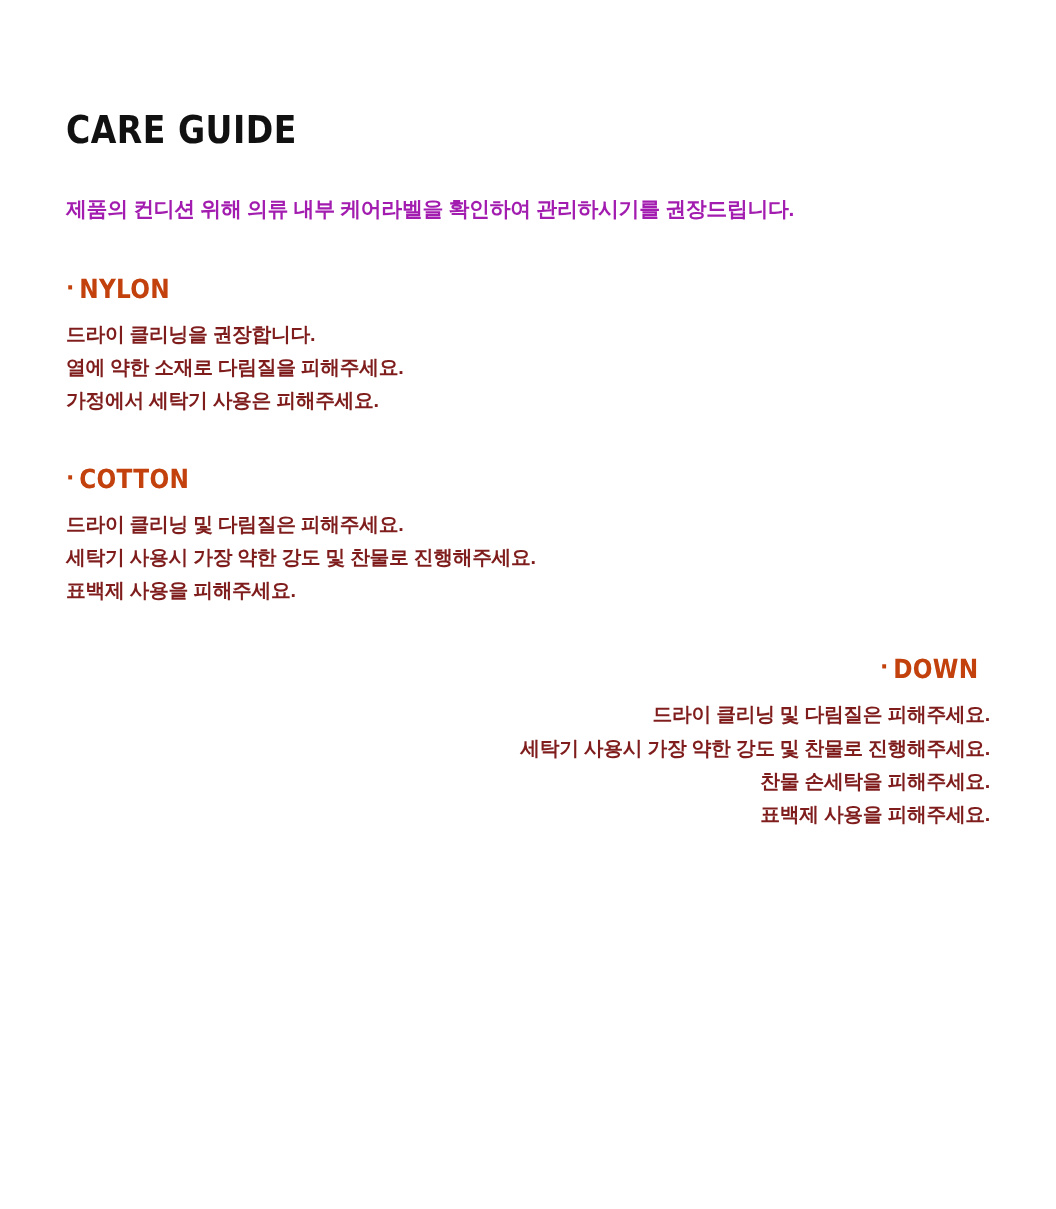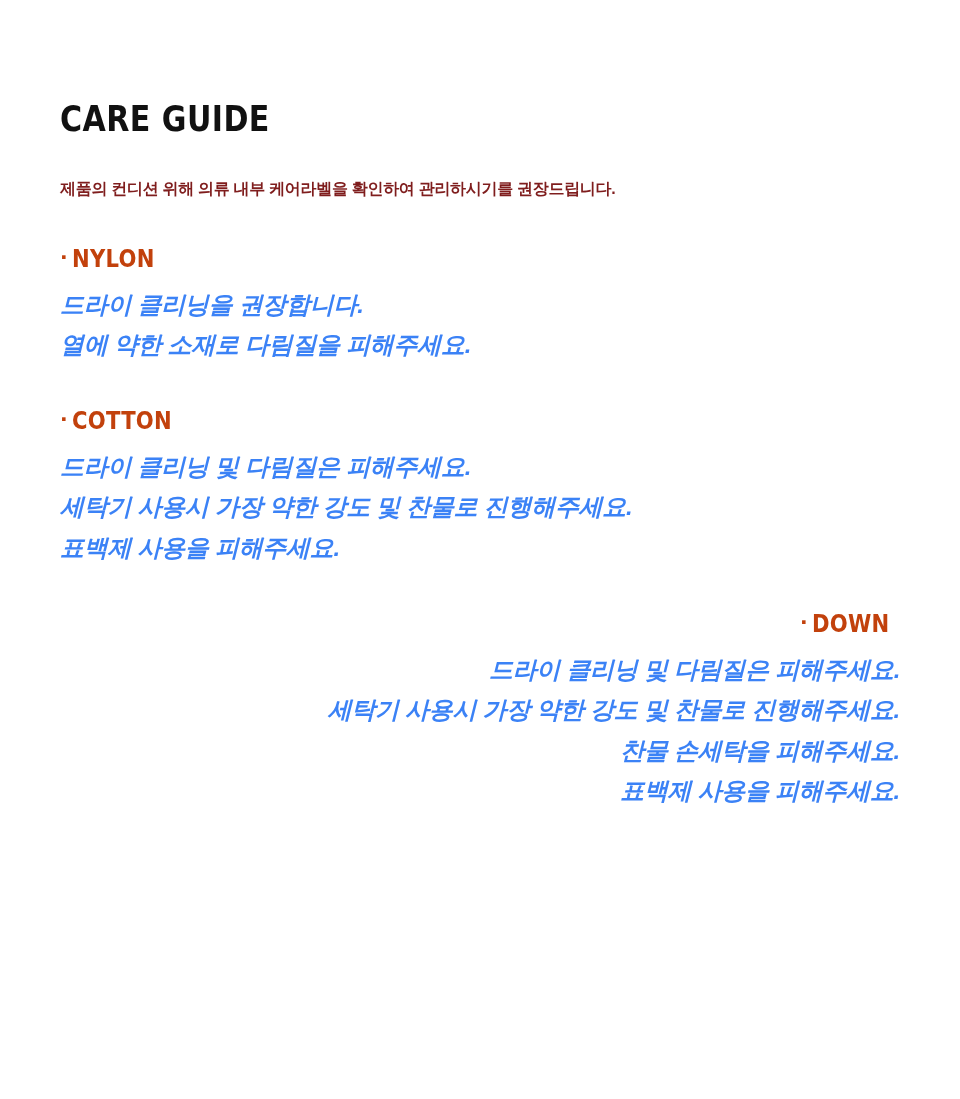--- a/index.html
+++ b/index.html
@@ -25,25 +25,25 @@
     font-size: 35px;
     font-weight: 700;
     letter-spacing: 0.5px;
     line-height: 1.1;
     margin: 0 0 38px 0;
     transform: scaleX(0.86);
     transform-origin: left center;
     color: #111111;
   }
   .intro {
-    font-size: 16px;
+    font-size: 19px;
     font-weight: 700;
     line-height: 1.5;
     margin: 0 0 44px 0;
-    color: #7f1d1d;
+    color: #a21caf;
     letter-spacing: -0.3px;
   }
   .section {
     margin-bottom: 42px;
   }
   .section:last-child {
     margin-bottom: 0;
     text-align: right;
   }
   .section-head {
@@ -58,42 +58,42 @@
     font-size: 20px;
     vertical-align: 3px;
     margin-right: 4px;
   }
   .section-head .head-label {
     display: inline-block;
     transform: scaleX(0.88);
     transform-origin: left center;
   }
   .line {
-    font-size: 24px;
+    font-size: 18px;
     font-weight: 700;
     line-height: 1.68;
-    color: #3b82f6;
+    color: #7f1d1d;
     letter-spacing: -0.3px;
     margin: 0;
-    font-style: italic;
   }
 </style>
 </head>
 <body>
 
 <div class="page">
 
   <h1 class="care-title">CARE GUIDE</h1>
 
   <p class="intro">제품의 컨디션 위해 의류 내부 케어라벨을 확인하여 관리하시기를 권장드립니다.</p>
 
   <section class="section">
     <h2 class="section-head"><span class="bullet">·</span><span class="head-label">NYLON</span></h2>
     <p class="line">드라이 클리닝을 권장합니다.</p>
     <p class="line">열에 약한 소재로 다림질을 피해주세요.</p>
+    <p class="line">가정에서 세탁기 사용은 피해주세요.</p>
   </section>
 
   <section class="section">
     <h2 class="section-head"><span class="bullet">·</span><span class="head-label">COTTON</span></h2>
     <p class="line">드라이 클리닝 및 다림질은 피해주세요.</p>
     <p class="line">세탁기 사용시 가장 약한 강도 및 찬물로 진행해주세요.</p>
     <p class="line">표백제 사용을 피해주세요.</p>
   </section>
 
   <section class="section">

